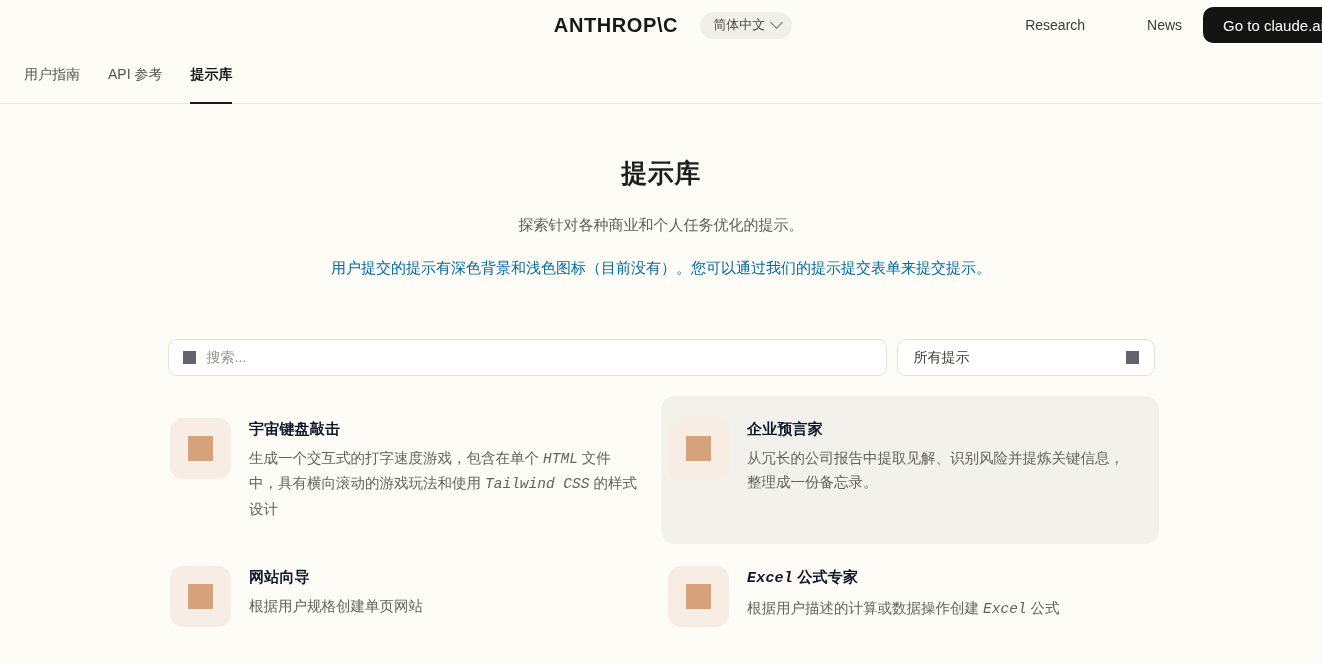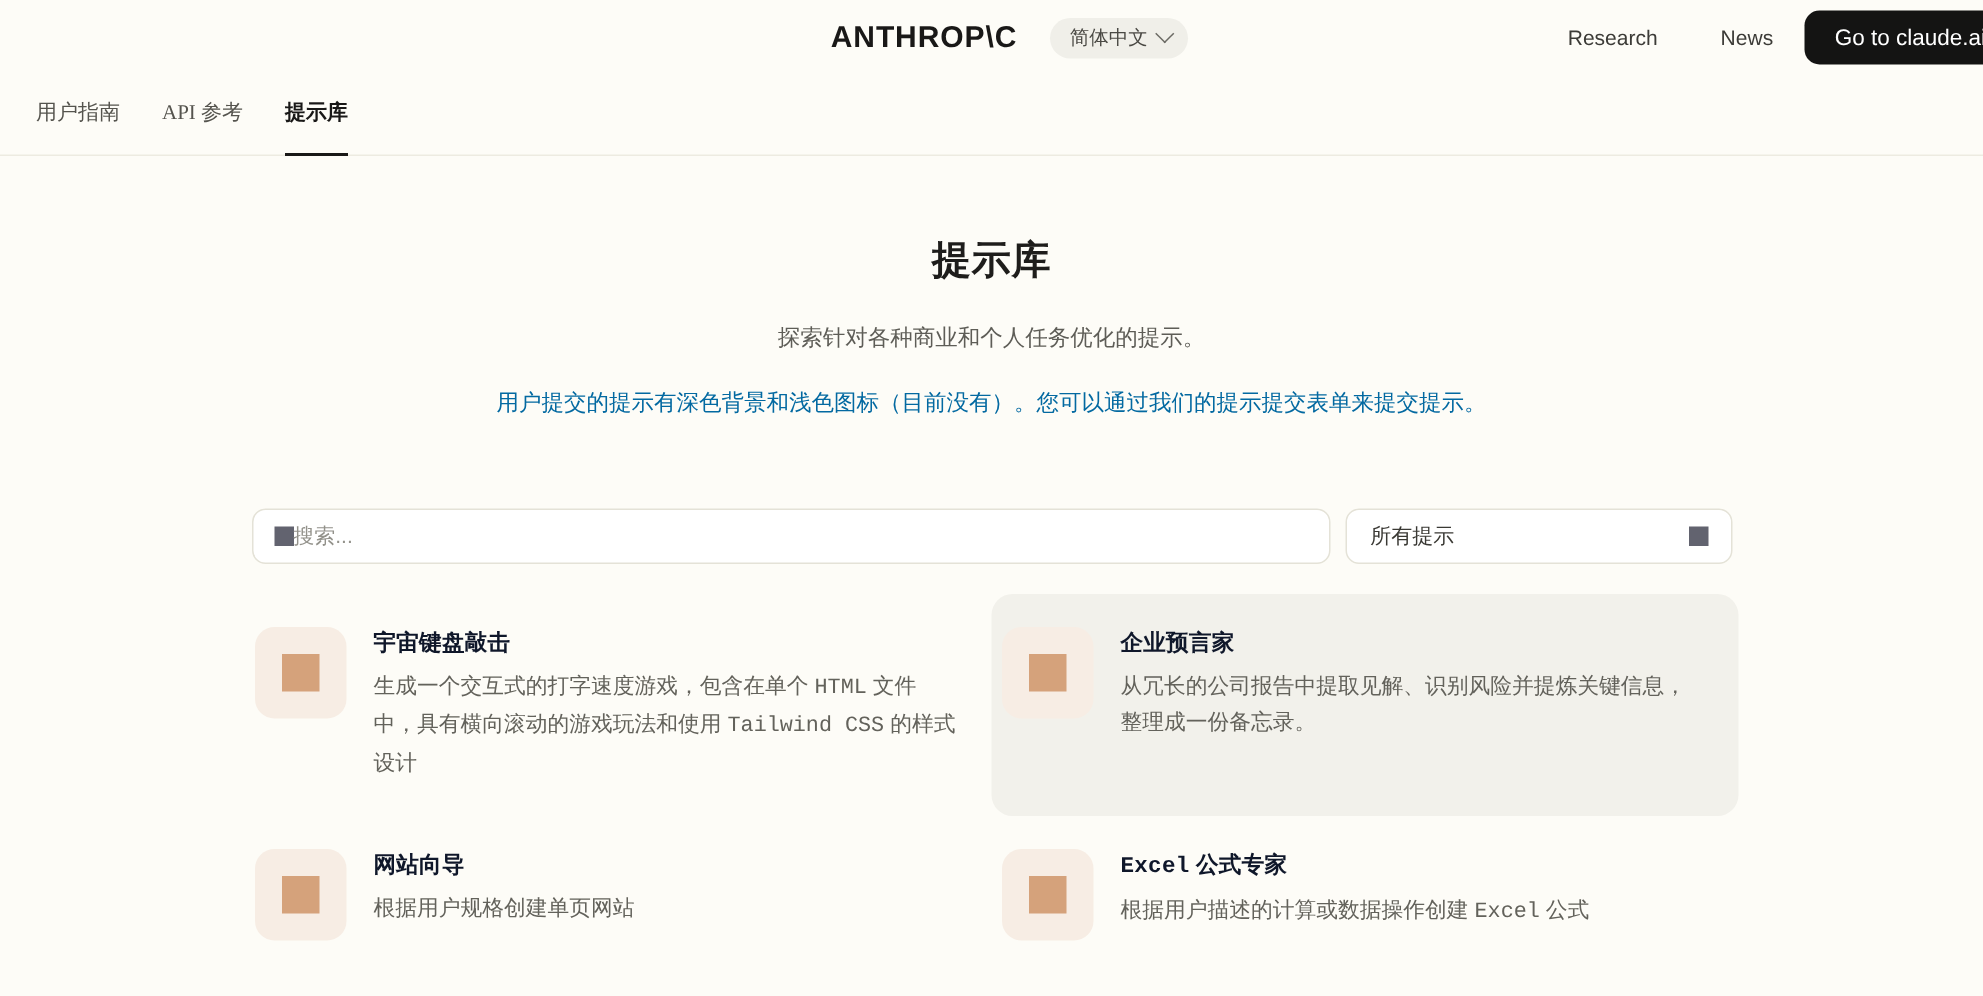--- a/index.html
+++ b/index.html
@@ -97,21 +97,21 @@
     right: 0;
     top: 0;
     height: 50px;
     display: flex;
     align-items: center;
     gap: 0;
   }
   .nav-link {
     font-size: 14px;
     color: #3C3B37;
-    margin-right: 42px;
+    margin-right: 62px;
     cursor: pointer;
     white-space: nowrap;
   }
   .nav-link.last { margin-right: 21px; }
   .cta {
     height: 36px;
     background: #141413;
     color: #FFFFFF;
     font-size: 15px;
     border-radius: 10px;
@@ -135,21 +135,20 @@
     background: #FDFCF7;
   }
   .tab {
     position: relative;
     font-size: 14px;
     color: #55544E;
     padding-bottom: 20px;
     margin-right: 28px;
     cursor: pointer;
     white-space: nowrap;
-    font-family: Liberation Serif, serif;
   }
   .tab.active {
     color: #191817;
     font-weight: 700;
   }
   .tab.active::after {
     content: "";
     position: absolute;
     left: 0; right: 0;
     bottom: 0px;
@@ -191,20 +190,21 @@
   }
   .prompt-search {
     width: 719px;
     height: 37px;
     border: 1px solid #E4E2D7;
     border-radius: 9px;
     background: #FFFFFF;
     display: flex;
     align-items: center;
     padding: 0 14px;
+    gap: 11px;
     cursor: text;
   }
   .tofu {
     display: inline-block;
     width: 13px;
     height: 13px;
     background: #62636F;
     flex: 0 0 auto;
   }
   .prompt-search .ph {
@@ -272,21 +272,21 @@
     letter-spacing: 0.2px;
     line-height: 1.3;
   }
   .card-desc {
     margin-top: 7px;
     font-size: 14.5px;
     line-height: 1.72;
     color: #63625B;
   }
   
-  .mono { font-family: "Liberation Mono", monospace; }
+  .mono { font-family: "Liberation Mono", monospace; font-style: italic; }
 </style>
 </head>
 <body>
 
 <div class="header">
 
   <div class="logo">ANTHROP\C</div>
 
   <div class="lang-pill">
     <span>简体中文</span>

